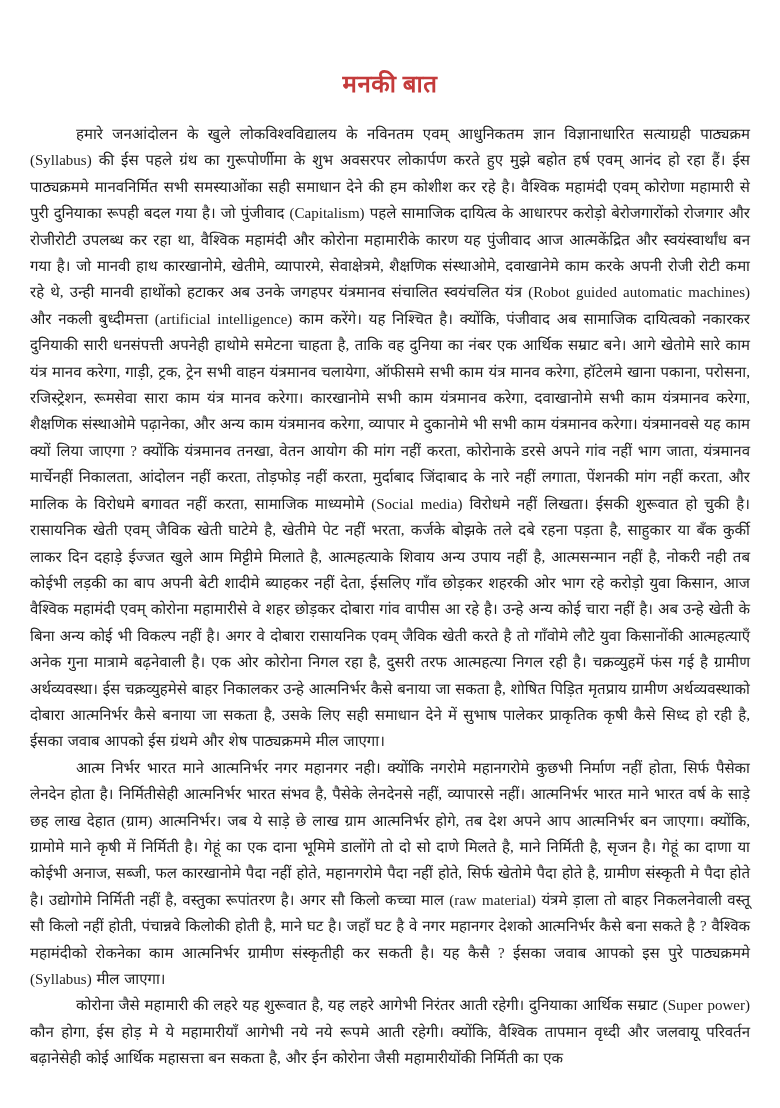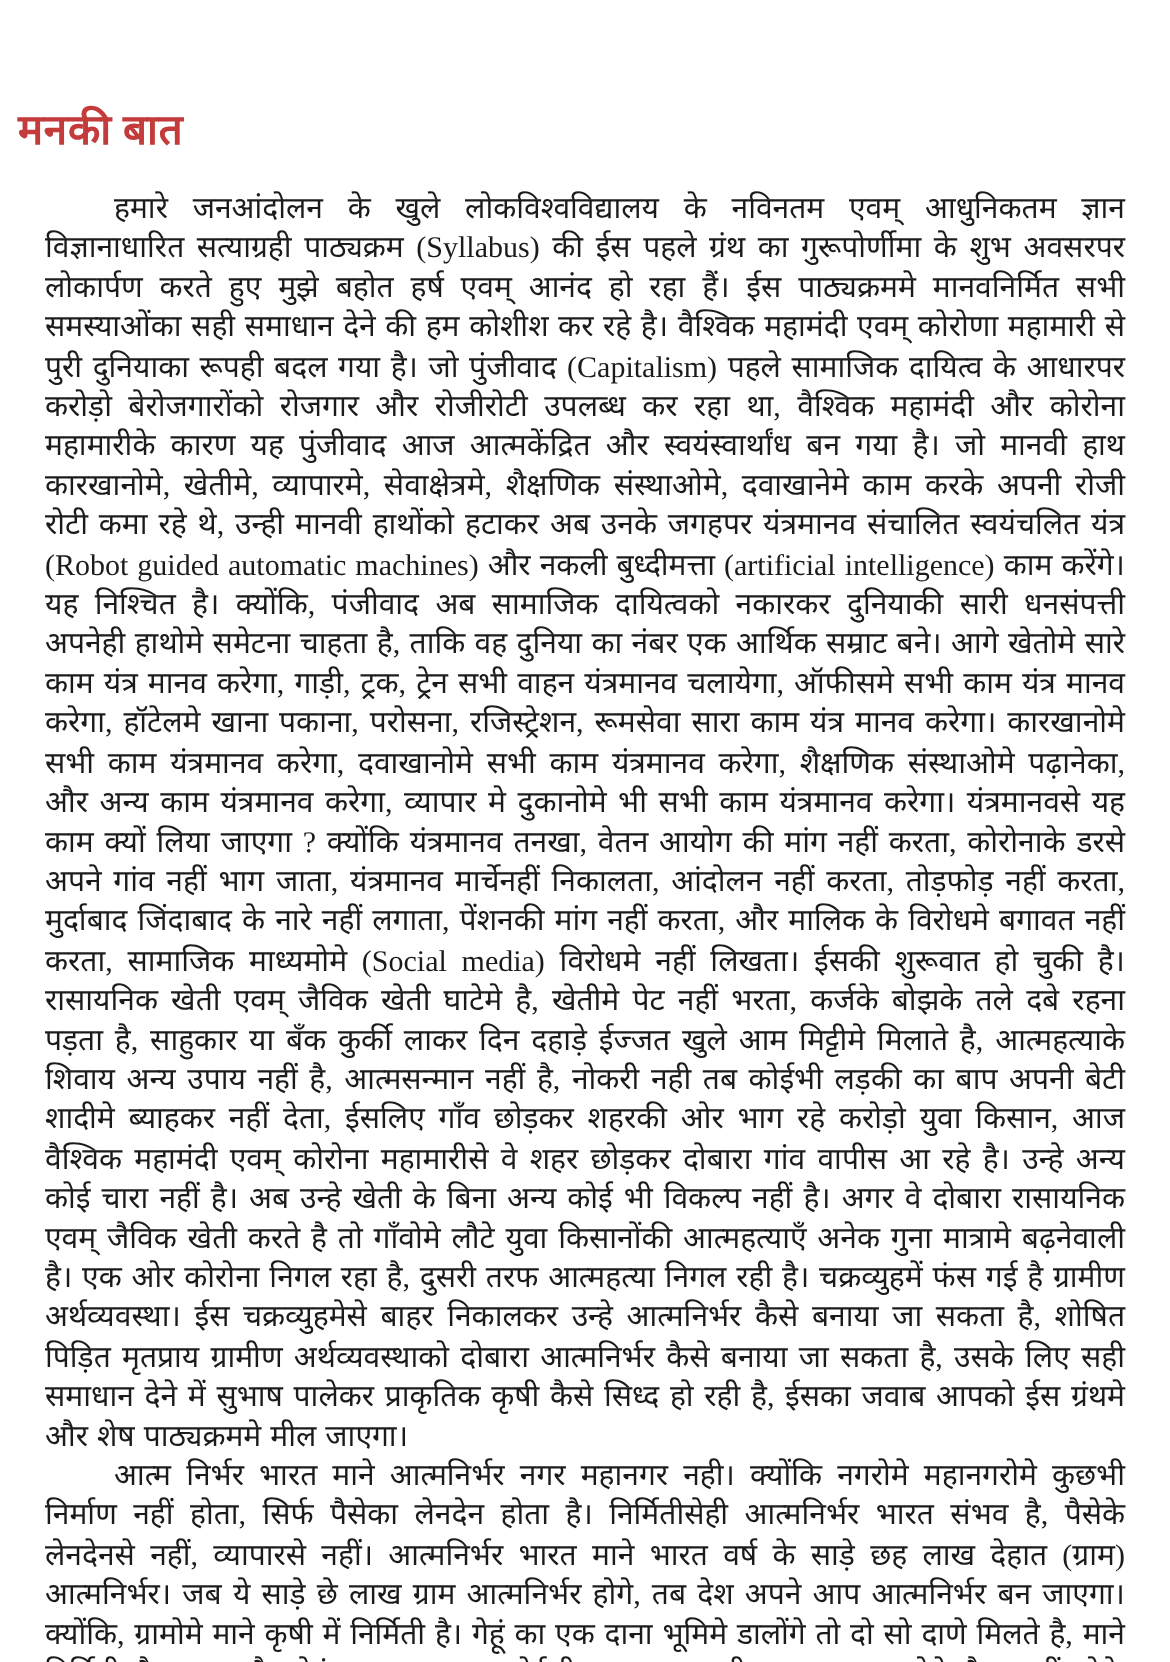--- a/index.html
+++ b/index.html
@@ -10,36 +10,36 @@
   .page {
     position: relative;
     width: 780px;
     height: 1108px;
     background: #ffffff;
     overflow: hidden;
     box-sizing: border-box;
     font-family: "Liberation Serif", "DejaVu Serif", serif;
   }
   .title {
-    margin: 66px 0 22px 12px;
-    text-align: left;
-    font-size: 28px;
+    margin: 66px 0 22px 0;
+    text-align: center;
+    font-size: 24px;
     font-weight: 700;
     letter-spacing: 0.5px;
     color: #c43b3b;
     font-family: "Liberation Serif", "DejaVu Serif", serif;
   }
   .body-text {
     margin: 0 30px;
     color: #1b1b1b;
   }
   .body-text p {
     margin: 0;
     padding: 0;
-    font-size: 20px;
+    font-size: 15px;
     line-height: 26.4px;
     text-align: justify;
     text-indent: 46px;
     word-spacing: 1px;
     color: #1b1b1b;
   }
 </style>
 </head>
 <body>
 

